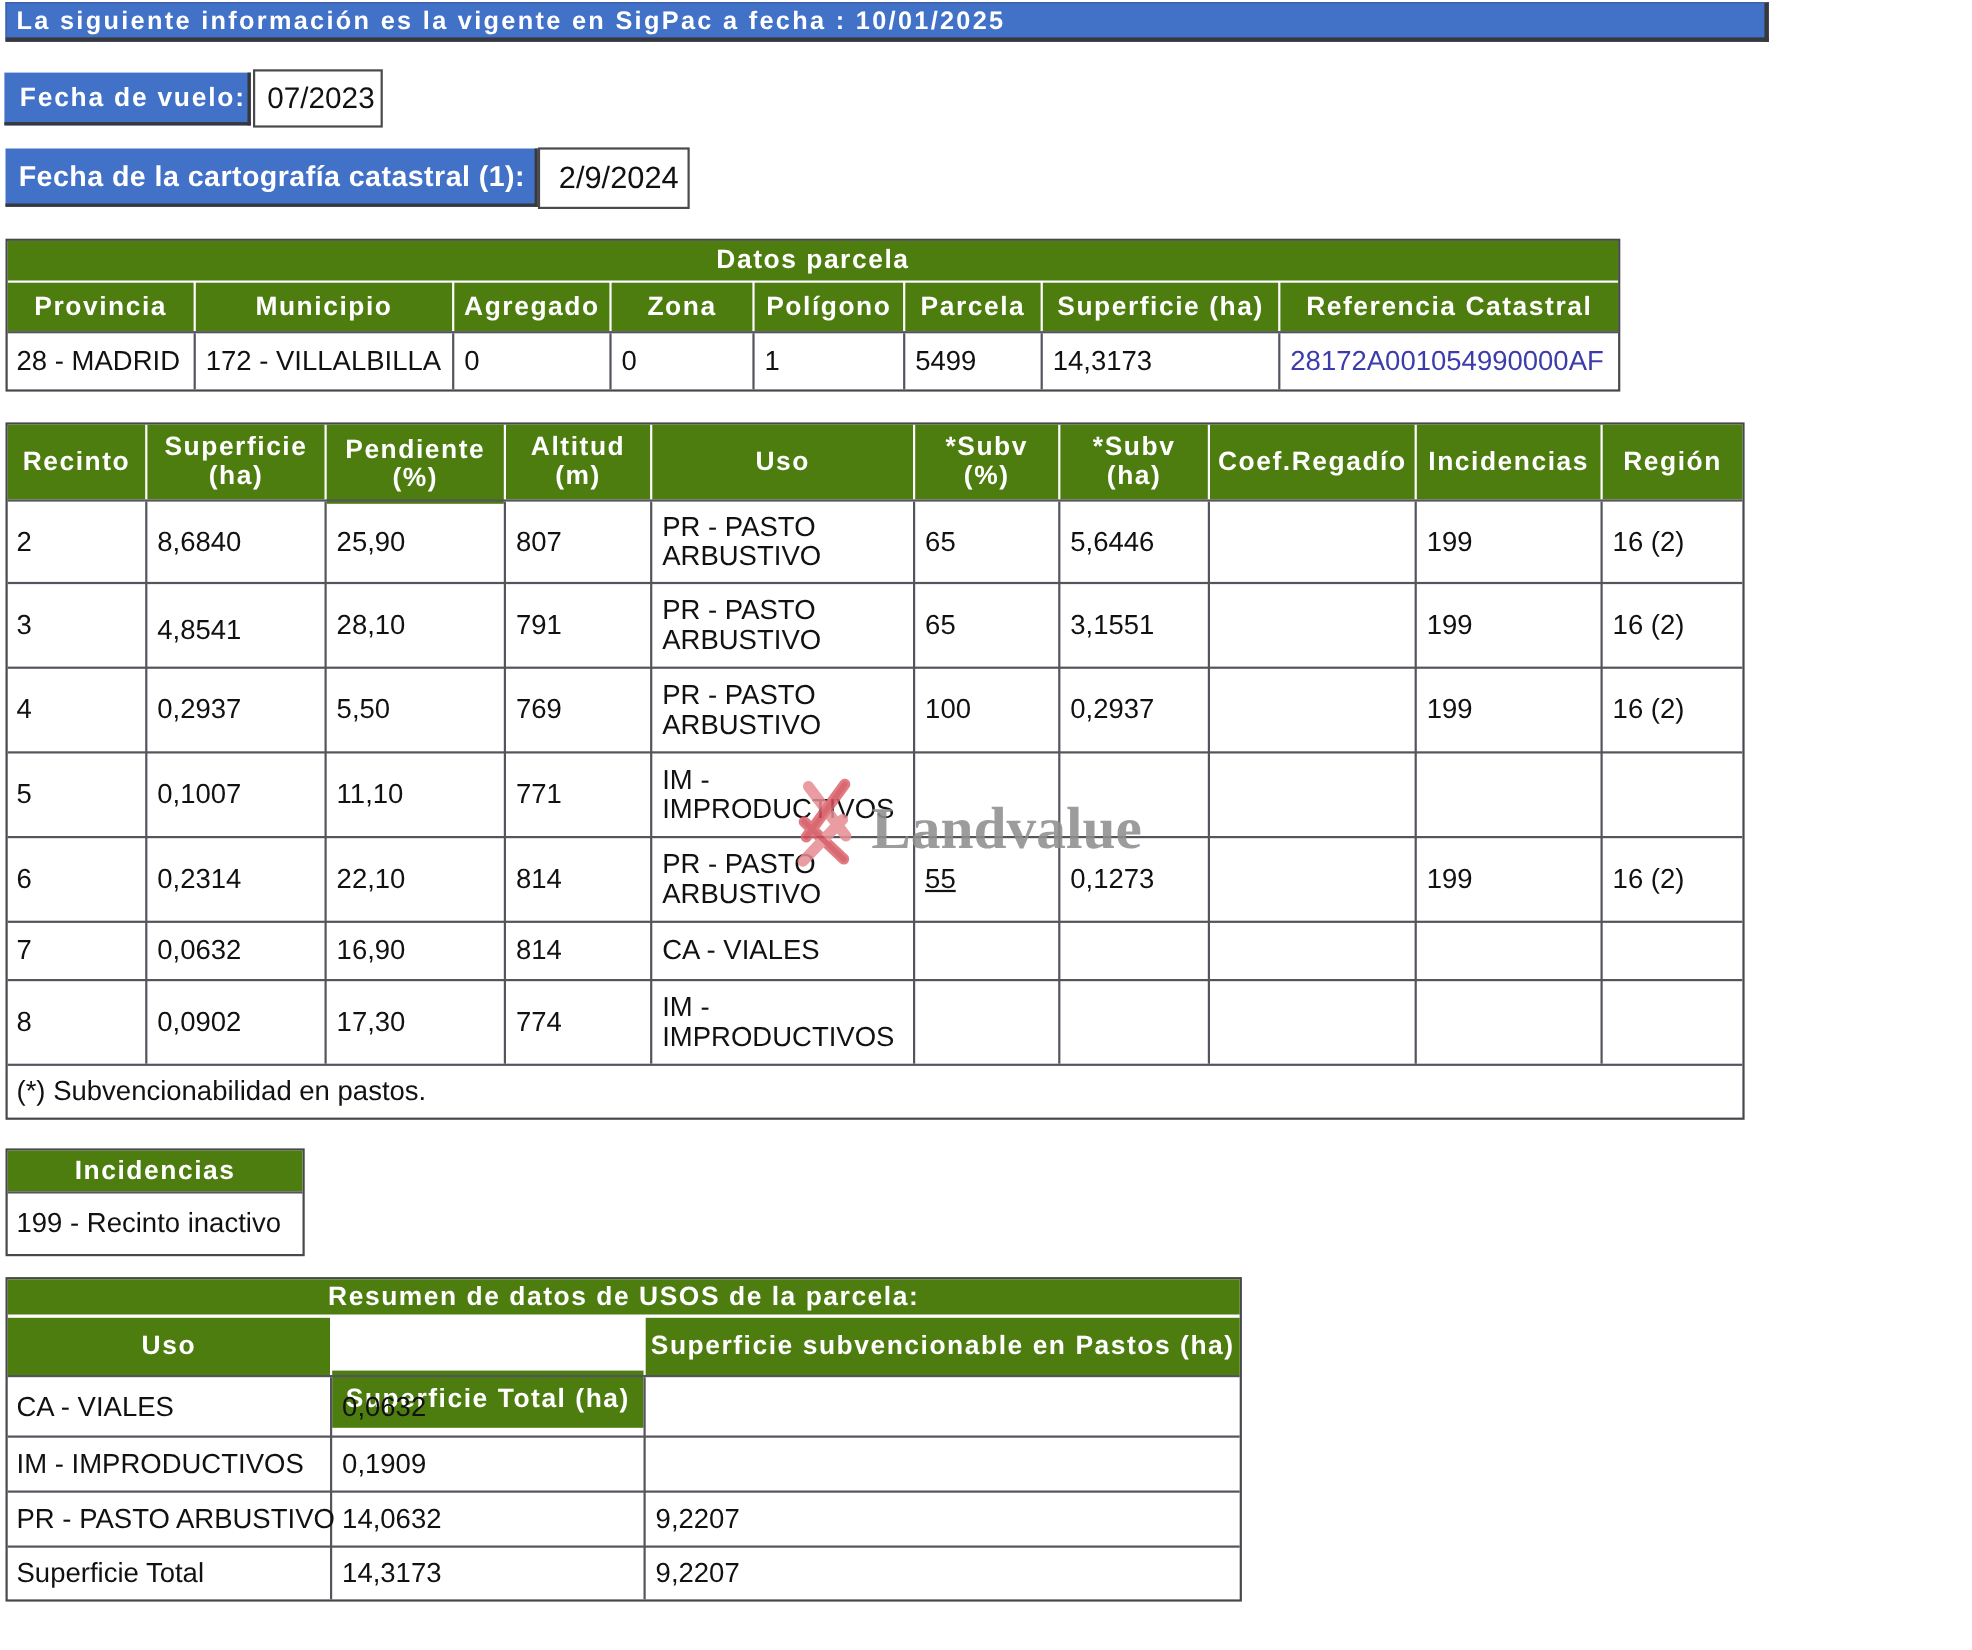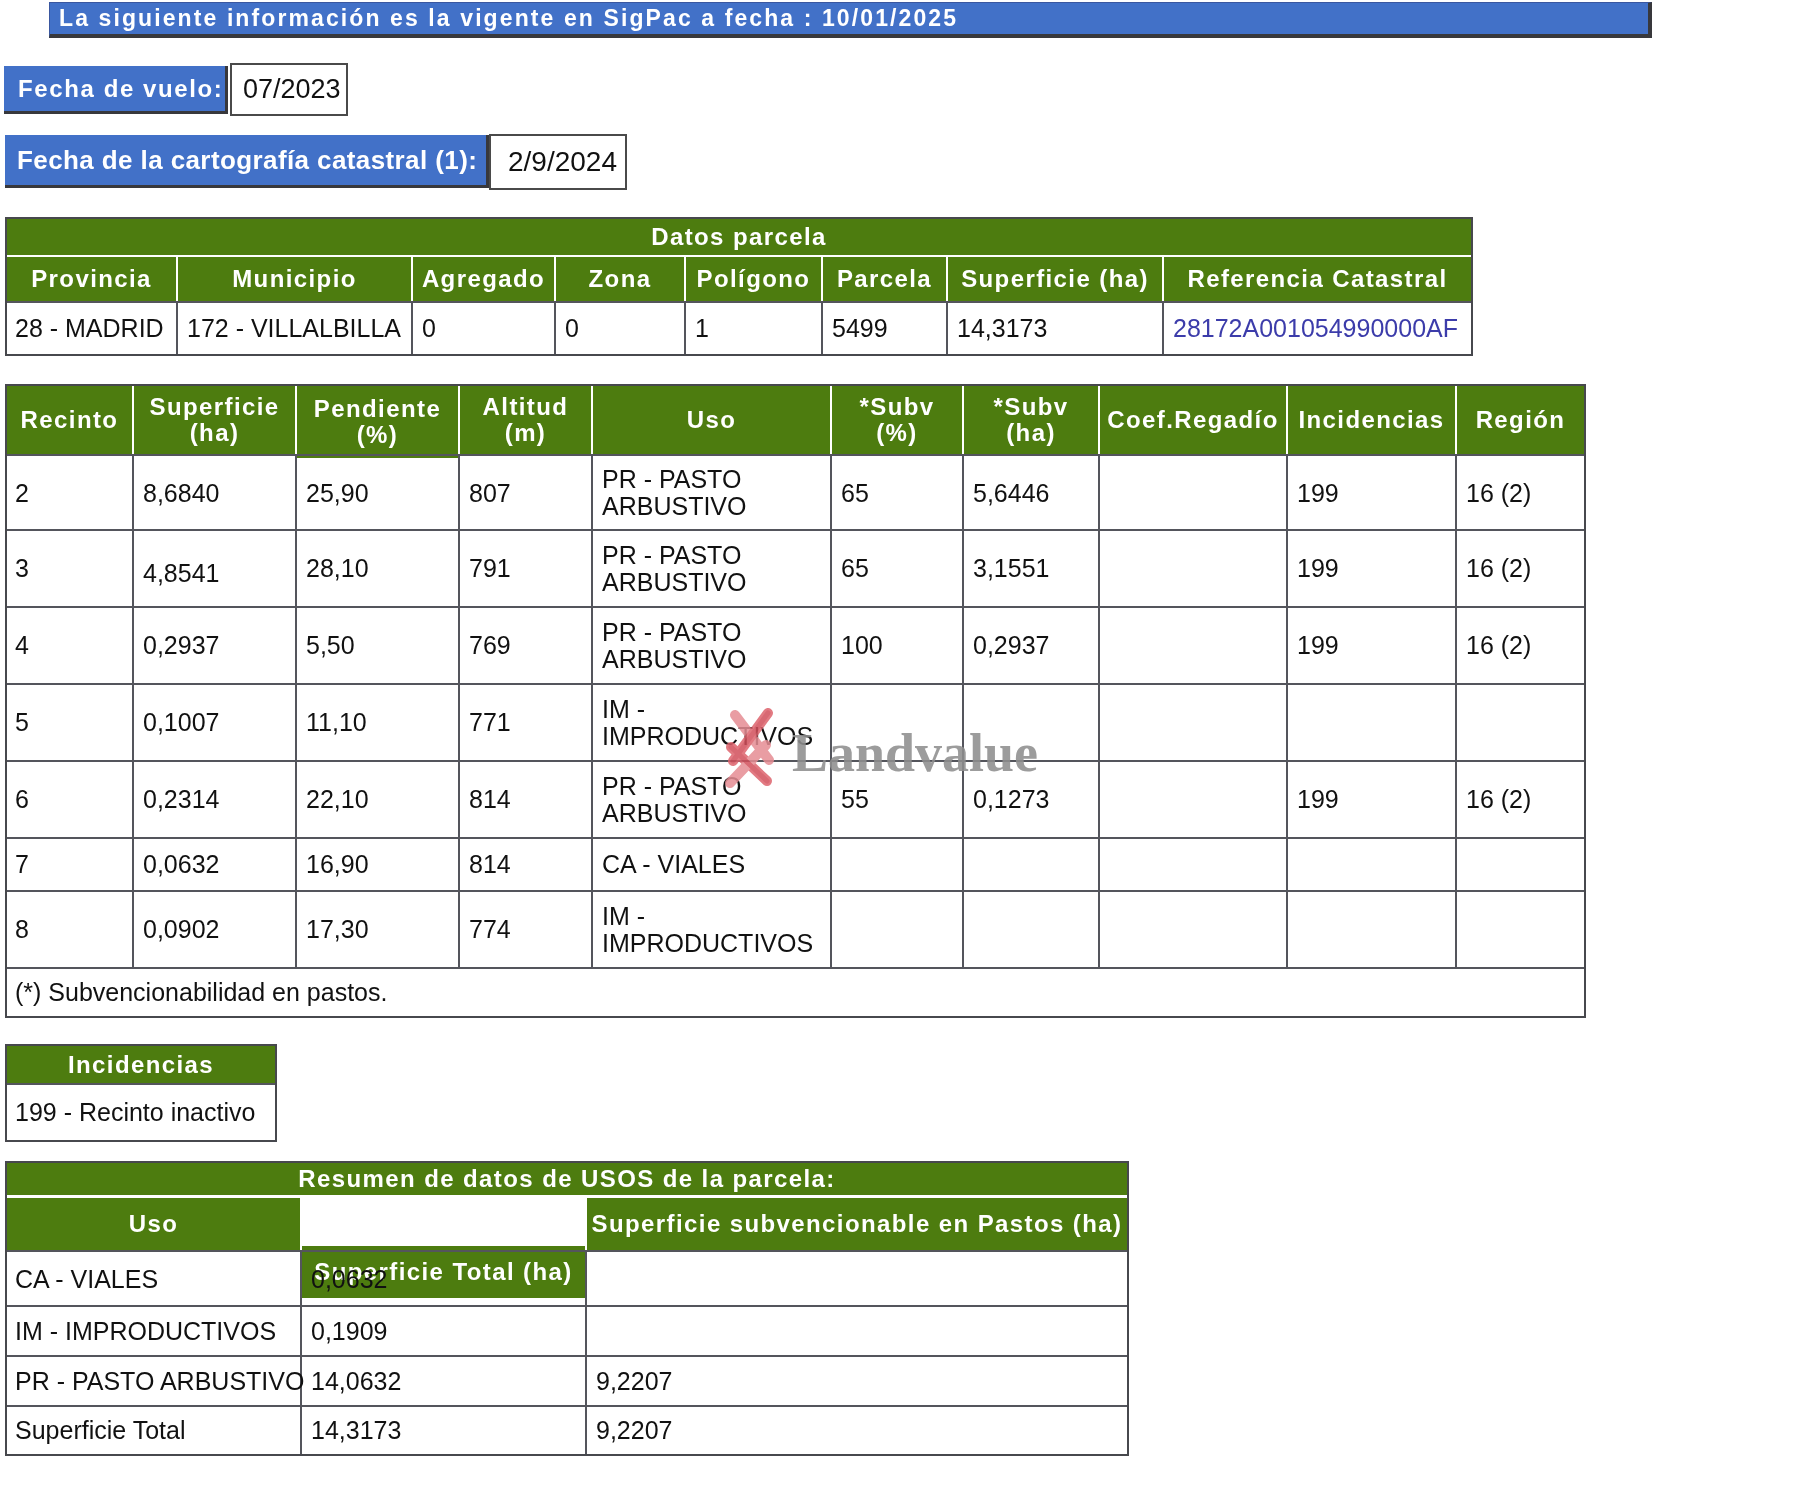--- a/index.html
+++ b/index.html
@@ -4,21 +4,21 @@
 body{width:1793px;height:1500px;position:relative;font-family:"Liberation Sans",sans-serif;color:#111;}
 .a{position:absolute;}
 .cell{position:absolute;display:flex;align-items:center;white-space:nowrap;}
 .c{justify-content:center;}
 .hd{color:#fff;font-weight:bold;font-size:24px;line-height:26px;text-align:center;background:#4d7c0f;letter-spacing:1.4px;}
 .dt{font-size:25px;}
 .vl{position:absolute;background:#54555c;width:2px;}
 .hl{position:absolute;background:#54555c;height:2px;}
 .bluebox{background:#4271C8;color:#fff;font-weight:bold;}
 </style></head><body>
-<div class="a bluebox" style="left:5px;top:2px;width:1598px;height:31px;border-right:4px solid #38383c;border-bottom:4px solid #38383c;border-top:1px solid #3a57a0;border-left:1px solid #3a57a0;display:flex;align-items:center;font-size:23px;letter-spacing:2.1px;margin-left:44px;">
+<div class="a bluebox" style="left:5px;top:2px;width:1598px;height:31px;border-right:4px solid #38383c;border-bottom:4px solid #38383c;border-top:1px solid #3a57a0;border-left:1px solid #3a57a0;display:flex;align-items:center;font-size:23px;letter-spacing:2.1px;">
     <span style="margin-left:9px;">La siguiente información es la vigente en SigPac a fecha : 10/01/2025</span>
   </div>
 <div class="a bluebox" style="left:4px;top:66px;width:221px;height:45px;border-right:3px solid #38383c;border-bottom:3px solid #38383c;display:flex;align-items:center;font-size:24px;letter-spacing:1.6px;">
     <span style="margin-left:14px;">Fecha de vuelo:</span>
   </div>
 <div class="a" style="left:230px;top:63px;width:114px;height:49px;background:#fff;border:2px solid #4a4a4a;display:flex;align-items:center;font-size:27px;">
     <span style="margin-left:11px;">07/2023</span>
   </div>
 <div class="a bluebox" style="left:5px;top:135px;width:481px;height:50px;border-right:3px solid #38383c;border-bottom:3px solid #38383c;display:flex;align-items:center;font-size:26px;letter-spacing:0.4px;white-space:nowrap;">
     <span style="margin-left:12px;">Fecha de la cartografía catastral (1):</span>
@@ -204,21 +204,21 @@
   </div>
 <div class="cell dt" style="left:306px;top:761px;width:151px;height:77px;line-height:27px;">
     <span>22,10</span>
   </div>
 <div class="cell dt" style="left:469px;top:761px;width:121px;height:77px;line-height:27px;">
     <span>814</span>
   </div>
 <div class="cell dt" style="left:602px;top:761px;width:227px;height:77px;line-height:27px;">
     <span>PR - PASTO<br>ARBUSTIVO</span>
   </div>
-<div class="cell dt" style="left:841px;top:761px;width:120px;height:77px;line-height:27px;">
+<div class="cell dt" style="left:841px;top:761px;width:120px;height:77px;line-height:27px;text-decoration:underline;">
     <span>55</span>
   </div>
 <div class="cell dt" style="left:973px;top:761px;width:124px;height:77px;line-height:27px;">
     <span>0,1273</span>
   </div>
 <div class="cell dt" style="left:1297px;top:761px;width:157px;height:77px;line-height:27px;">
     <span>199</span>
   </div>
 <div class="cell dt" style="left:1466px;top:761px;width:118px;height:77px;line-height:27px;">
     <span>16 (2)</span>

